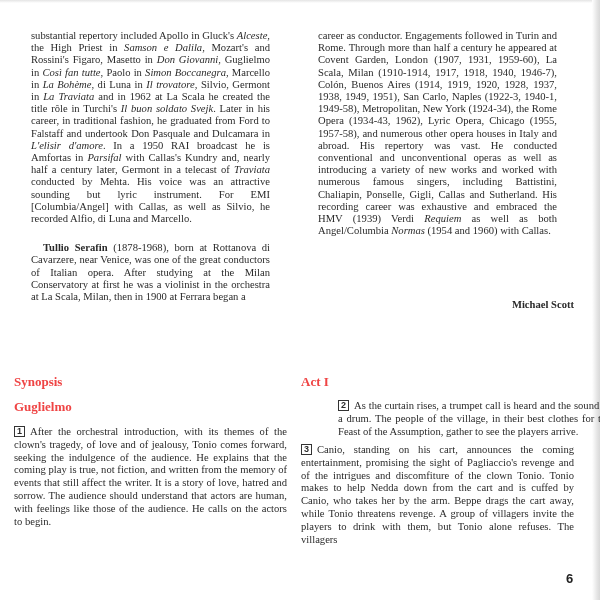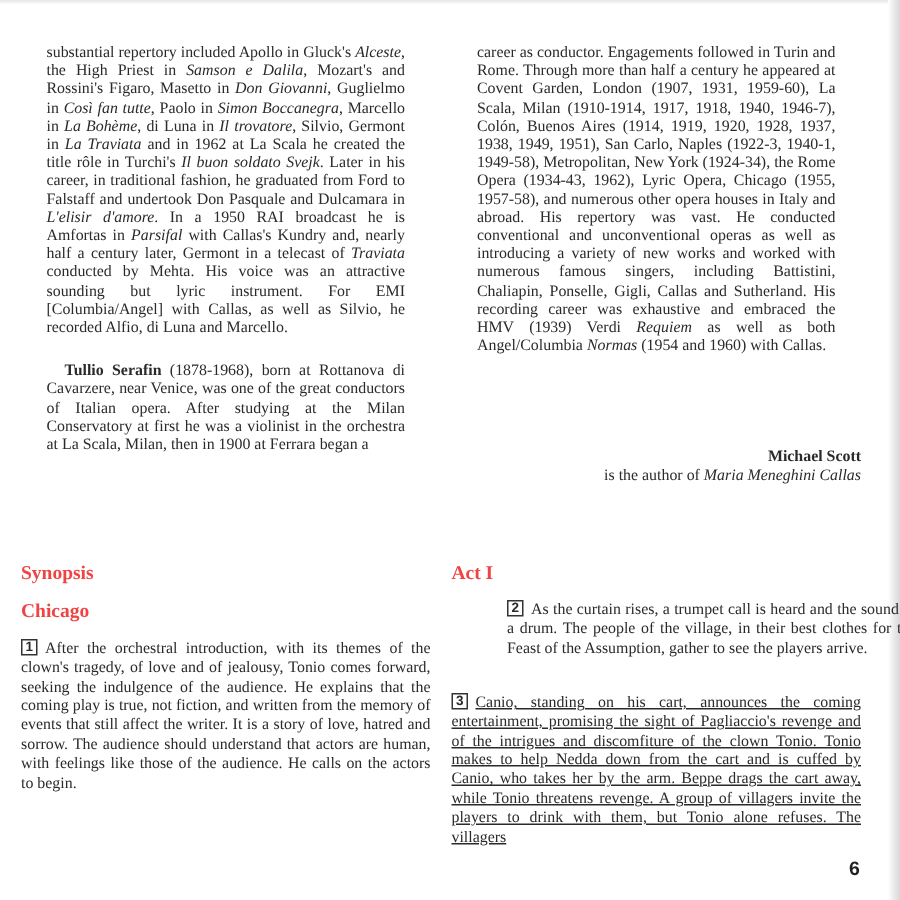--- a/index.html
+++ b/index.html
@@ -19,21 +19,21 @@
   i { font-style: italic; }
   .sig { position: absolute; right: 26px; top: 298px; text-align: right; font-size: 10.6px; line-height: 13px; }
   .sig b { font-weight: bold; margin-left: 28px; }
   h2 { position: absolute; margin: 0; font-size: 13px; font-weight: bold; font-family: "Liberation Serif", serif; color: #ef4444; }
   .h-syn { left: 14px; top: 374px; }
   .h-pro { left: 14px; top: 399px; }
   .h-act { left: 301px; top: 374px; }
   .syn { position: absolute; font-size: 10.6px; line-height: 12.8px; text-align: justify; width: 273px; }
   .syn1 { left: 14px; top: 426px; }
   .syn2 { left: 318px; top: 400px; margin-left: 20px; }
-  .syn3 { left: 301px; top: 462px; text-decoration: underline; }
+  .syn3 { left: 301px; top: 444px; }
   .track {
     display: inline-block; border: 1px solid #333; font-family: "Liberation Sans", sans-serif;
     font-weight: bold; font-size: 9px; line-height: 9px; padding: 0 2px; margin-right: 5px; vertical-align: 1px;
   }
   .footer { position: absolute; font-family: "Liberation Sans", sans-serif; font-weight: bold; font-size: 13px; color: #222; }
   .catno { left: 14px; top: 612px; }
   .pageno { left: 566px; top: 571px; }
 </style>
 </head>
 <body>
@@ -45,25 +45,24 @@
   <p><span>substantial repertory included Apollo in Gluck's </span><i>Alceste</i><span>, the High Priest in </span><i>Samson e Dalila</i><span>, Mozart's and Rossini's Figaro, Masetto in </span><i>Don Giovanni</i><span>, Guglielmo in </span><i>Così fan tutte</i><span>, Paolo in </span><i>Simon Boccanegra</i><span>, Marcello in </span><i>La Bohème</i><span>, di Luna in </span><i>Il trovatore</i><span>, Silvio, Germont in </span><i>La Traviata</i><span> and in 1962 at La Scala he created the title rôle in Turchi's </span><i>Il buon soldato Svejk</i><span>. Later in his career, in traditional fashion, he graduated from Ford to Falstaff and undertook Don Pasquale and Dulcamara in </span><i>L'elisir d'amore</i><span>. In a 1950 RAI broadcast he is Amfortas in </span><i>Parsifal</i><span> with Callas's Kundry and, nearly half a century later, Germont in a telecast of </span><i>Traviata</i><span> conducted by Mehta. His voice was an attractive sounding but lyric instrument. For EMI [Columbia/Angel] with Callas, as well as Silvio, he recorded Alfio, di Luna and Marcello.</span></p>
   <p class="indent"><b>Tullio Serafin</b><span> (1878-1968), born at Rottanova di Cavarzere, near Venice, was one of the great conductors of Italian opera. After studying at the Milan Conservatory at first he was a violinist in the orchestra at La Scala, Milan, then in 1900 at Ferrara began a</span></p>
 </div>
 
 <div class="col right">
   <p><span>career as conductor. Engagements followed in Turin and Rome. Through more than half a century he appeared at Covent Garden, London (1907, 1931, 1959-60), La Scala, Milan (1910-1914, 1917, 1918, 1940, 1946-7), Colón, Buenos Aires (1914, 1919, 1920, 1928, 1937, 1938, 1949, 1951), San Carlo, Naples (1922-3, 1940-1, 1949-58), Metropolitan, New York (1924-34), the Rome Opera (1934-43, 1962), Lyric Opera, Chicago (1955, 1957-58), and numerous other opera houses in Italy and abroad. His repertory was vast. He conducted conventional and unconventional operas as well as introducing a variety of new works and worked with numerous famous singers, including Battistini, Chaliapin, Ponselle, Gigli, Callas and Sutherland. His recording career was exhaustive and embraced the HMV (1939) Verdi </span><i>Requiem</i><span> as well as both Angel/Columbia </span><i>Normas</i><span> (1954 and 1960) with Callas.</span></p>
 </div>
 
 <div class="sig">
   <b>Michael Scott</b><br>
-  <span><span>is the author of </span><i>Maria Meneghini Callas</i></span>
 </div>
 
 <h2 class="h-syn">Synopsis</h2>
-<h2 class="h-pro">Chicago</h2>
+<h2 class="h-pro">Guglielmo</h2>
 <h2 class="h-act">Act I</h2>
 
 <div class="syn syn1">
   <span class="track">1</span><span>After the orchestral introduction, with its themes of the clown's tragedy, of love and of jealousy, Tonio comes forward, seeking the indulgence of the audience. He explains that the coming play is true, not fiction, and written from the memory of events that still affect the writer. It is a story of love, hatred and sorrow. The audience should understand that actors are human, with feelings like those of the audience. He calls on the actors to begin.</span>
 </div>
 <div class="syn syn2">
   <span class="track">2</span><span>As the curtain rises, a trumpet call is heard and the sound of a drum. The people of the village, in their best clothes for the Feast of the Assumption, gather to see the players arrive.</span>
 </div>
 <div class="syn syn3">
   <span class="track">3</span><span>Canio, standing on his cart, announces the coming entertainment, promising the sight of Pagliaccio's revenge and of the intrigues and discomfiture of the clown Tonio. Tonio makes to help Nedda down from the cart and is cuffed by Canio, who takes her by the arm. Beppe drags the cart away, while Tonio threatens revenge. A group of villagers invite the players to drink with them, but Tonio alone refuses. The villagers</span>

